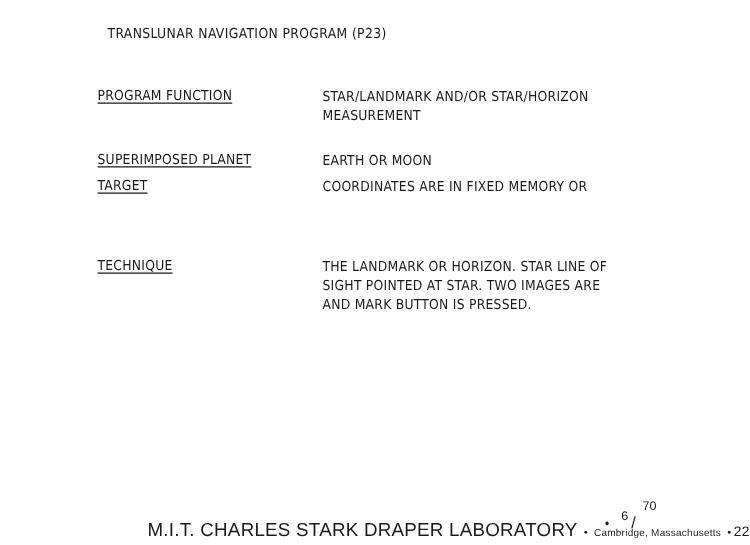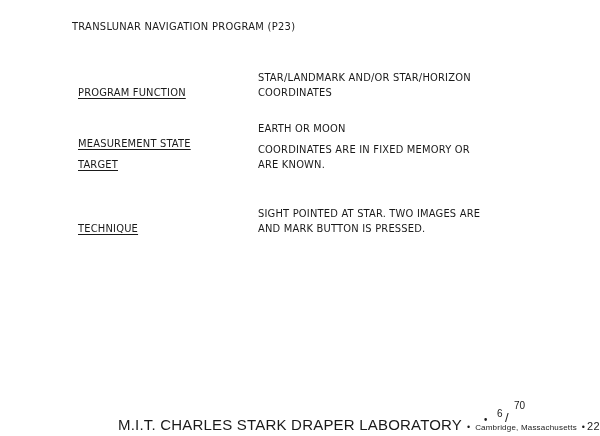--- a/index.html
+++ b/index.html
@@ -10,35 +10,35 @@
     body {
       width: 600px;
       height: 436px;
       position: relative;
       overflow: hidden;
       color: #1a1a1a;
       font-family: "DejaVu Sans Condensed", "DejaVu Sans", sans-serif;
     }
     .page-title {
       position: absolute;
-      left: 72px;
+      left: 86px;
       top: 20px;
       font-size: 11px;
       letter-spacing: 0.3px;
       font-stretch: condensed;
     }
     .row {
       position: absolute;
       left: 0;
       width: 600px;
     }
     .row-label {
       position: absolute;
       left: 78px;
-      top: 16px;
+      top: 0;
       font-size: 11px;
       text-decoration: underline;
       text-underline-offset: 2px;
       letter-spacing: 0.2px;
     }
     .row-value {
       position: absolute;
       left: 258px;
       top: 0;
       width: 300px;
@@ -106,42 +106,42 @@
   </style>
 </head>
 <body>
 
 <div class="page-title">TRANSLUNAR NAVIGATION PROGRAM (P23)</div>
 
 <div class="row" style="top:70px;">
   <span class="row-label">PROGRAM FUNCTION</span>
   <div class="row-value">
     <span class="line">STAR/LANDMARK AND/OR STAR/HORIZON</span>
-    <span class="line">COORDINATES</span>
+    <span class="line">MEASUREMENT</span>
   </div>
 </div>
 
 <div class="row" style="top:121px;">
-  <span class="row-label">MEASUREMENT STATE</span>
+  <span class="row-label">SUPERIMPOSED PLANET</span>
   <div class="row-value">
     <span class="line">EARTH OR MOON</span>
   </div>
 </div>
 
 <div class="row" style="top:142px;">
   <span class="row-label">TARGET</span>
   <div class="row-value">
     <span class="line">COORDINATES ARE IN FIXED MEMORY OR</span>
-    <span class="line">ARE KNOWN.</span>
   </div>
 </div>
 
 <div class="row" style="top:206px;">
   <span class="row-label">TECHNIQUE</span>
   <div class="row-value">
+    <span class="line">THE LANDMARK OR HORIZON.  STAR LINE OF</span>
     <span class="line">SIGHT POINTED AT STAR.  TWO IMAGES ARE</span>
     <span class="line">AND MARK BUTTON IS PRESSED.</span>
   </div>
 </div>
 
 <div class="footer">
   <span class="org">M.I.T. CHARLES STARK DRAPER LABORATORY</span>
   <span class="dot">•</span>
   <span class="loc">Cambridge, Massachusetts</span>
   <span class="dot">•</span><span class="code">22823-8</span>

